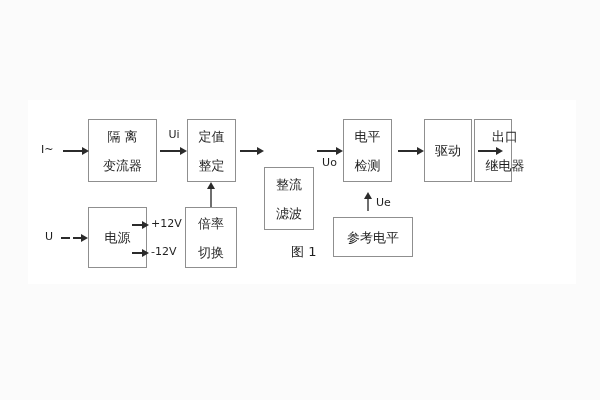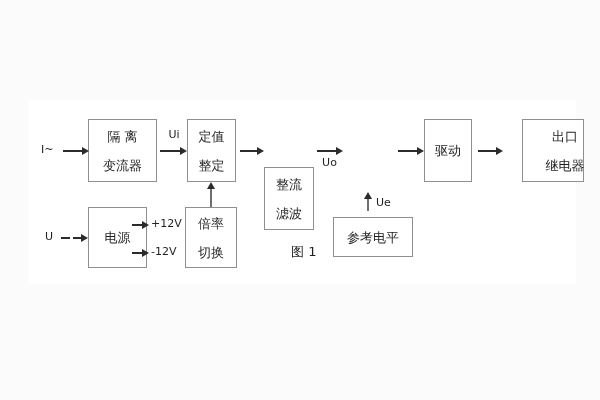--- a/index.html
+++ b/index.html
@@ -75,26 +75,30 @@
   <div class="box" style="left:88px;top:119px;width:69px;height:63px;">
     <span>隔 离</span>
     <span>变流器</span>
   </div>
 
   <div class="box" style="left:264px;top:119px;width:50px;height:63px;margin-top:48px;">
     <span>整流</span>
     <span>滤波</span>
   </div>
 
+  <div class="box" style="left:343px;top:119px;width:49px;height:63px;">
+    <span>电平</span>
+    <span>检测</span>
+  </div>
 
   <div class="box" style="left:424px;top:119px;width:48px;height:63px;">
     <span>驱动</span>
   </div>
 
-  <div class="box" style="left:522px;top:119px;width:62px;height:63px;padding-left:24px;">
+  <div class="box" style="left:474px;top:119px;width:38px;height:63px;padding-left:24px;">
     <span>出口</span>
     <span>继电器</span>
   </div>
 
   <div class="box" style="left:88px;top:207px;width:59px;height:61px;">
     <span>电源</span>
   </div>
 
   <div class="box" style="left:333px;top:217px;width:80px;height:40px;">
     <span>参考电平</span>

